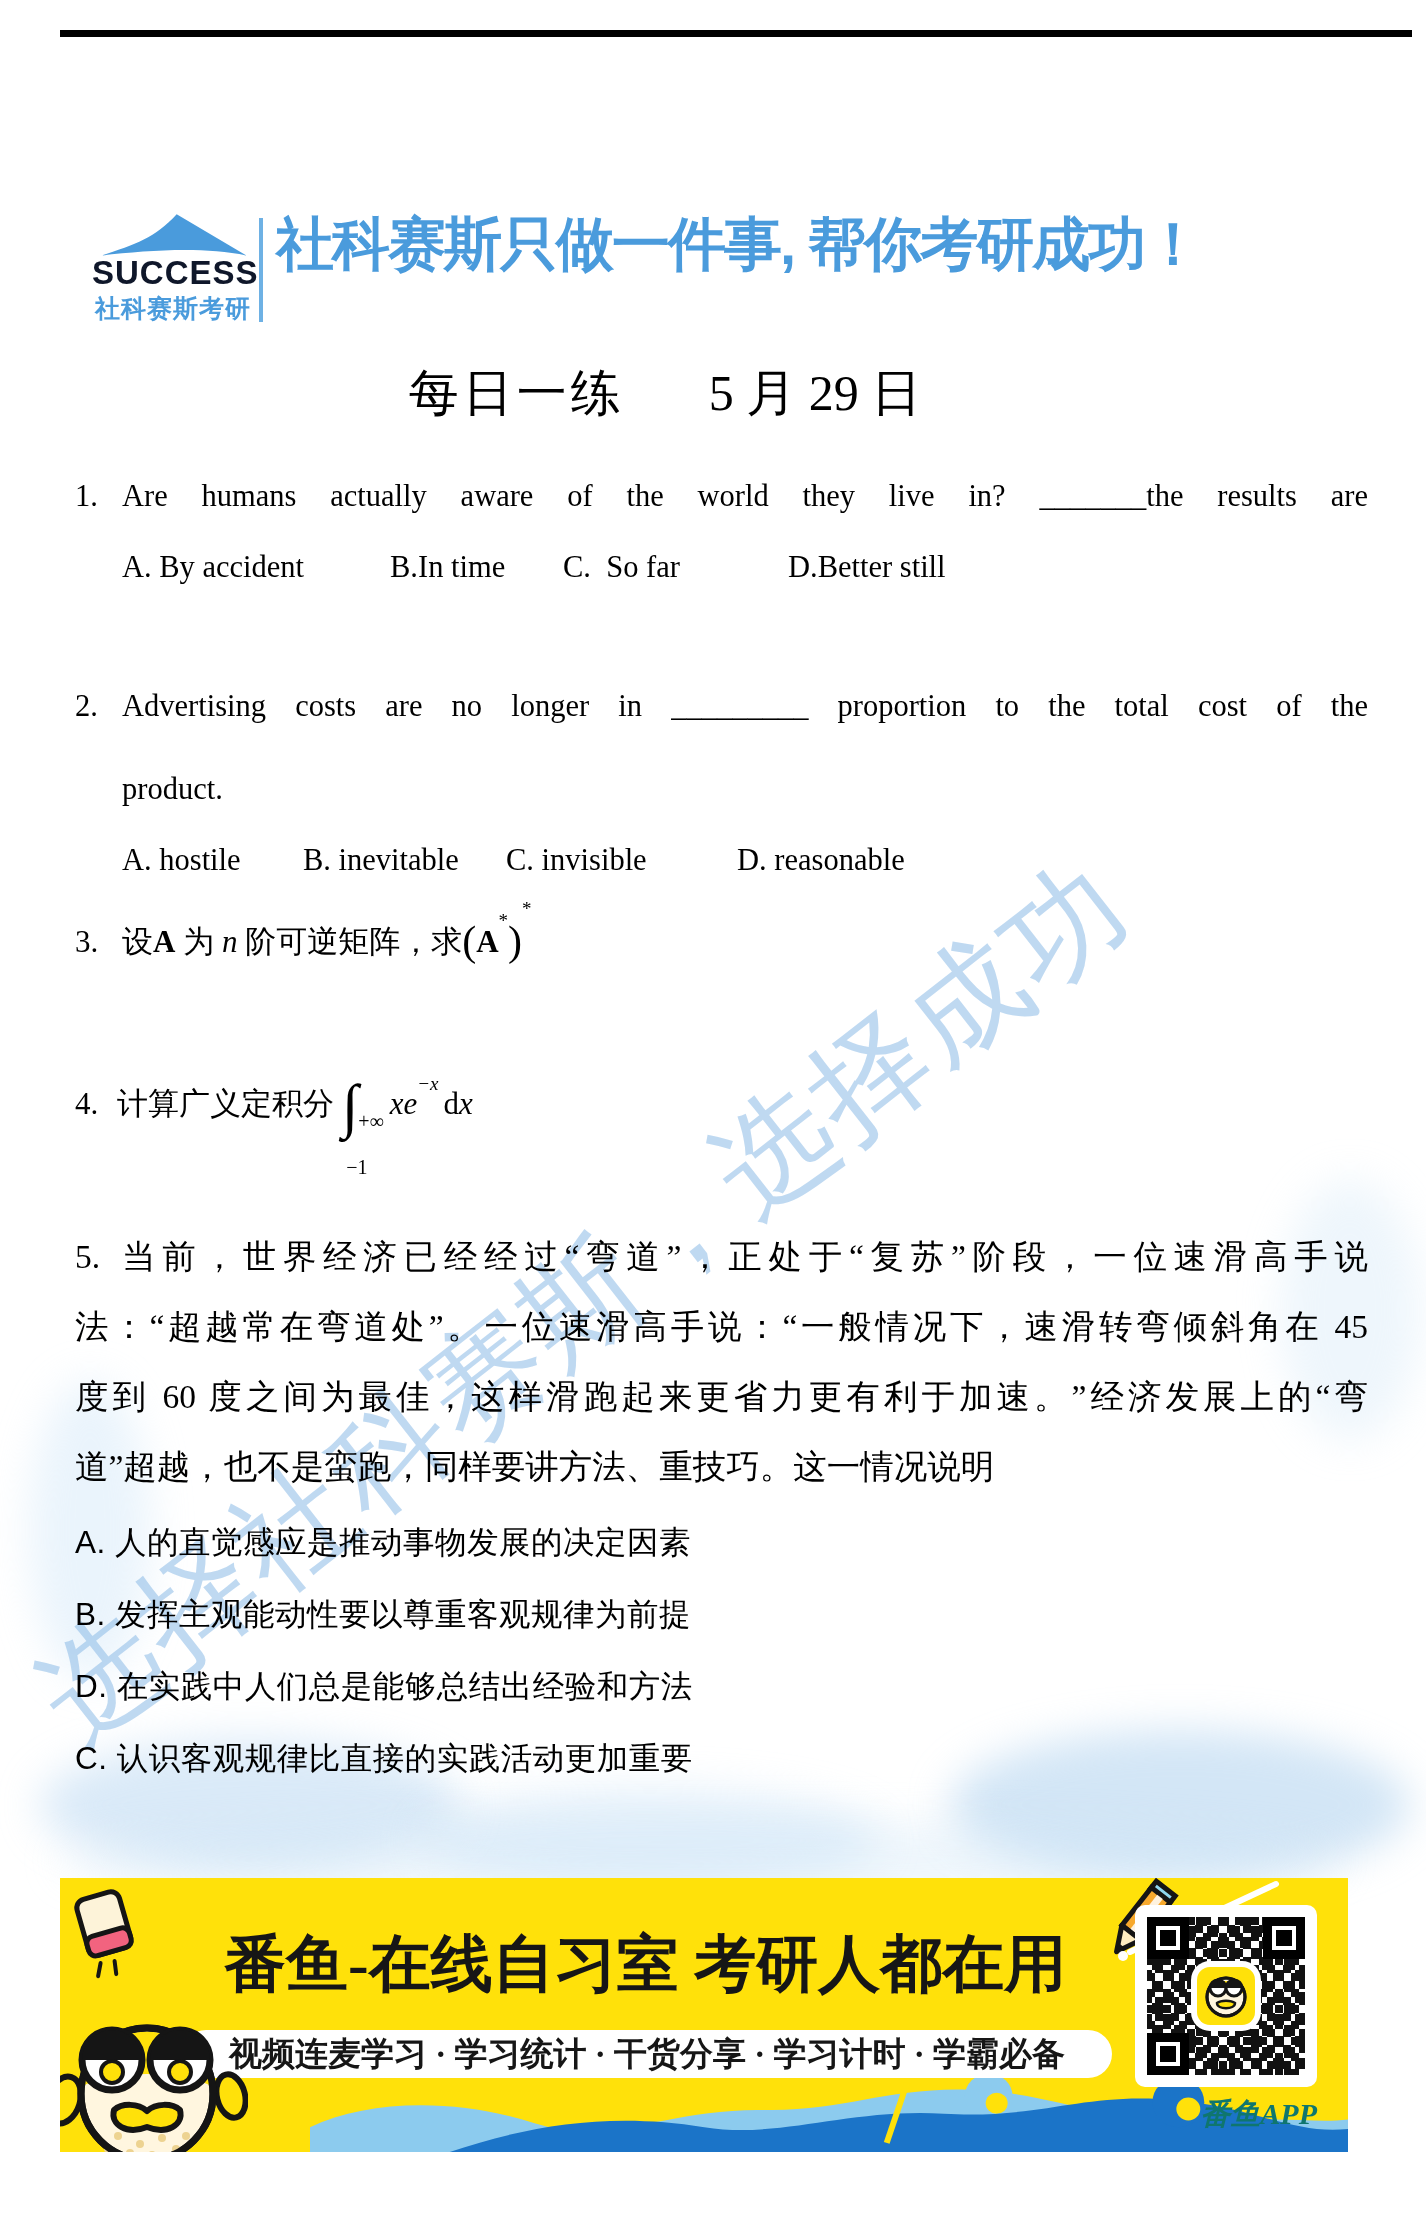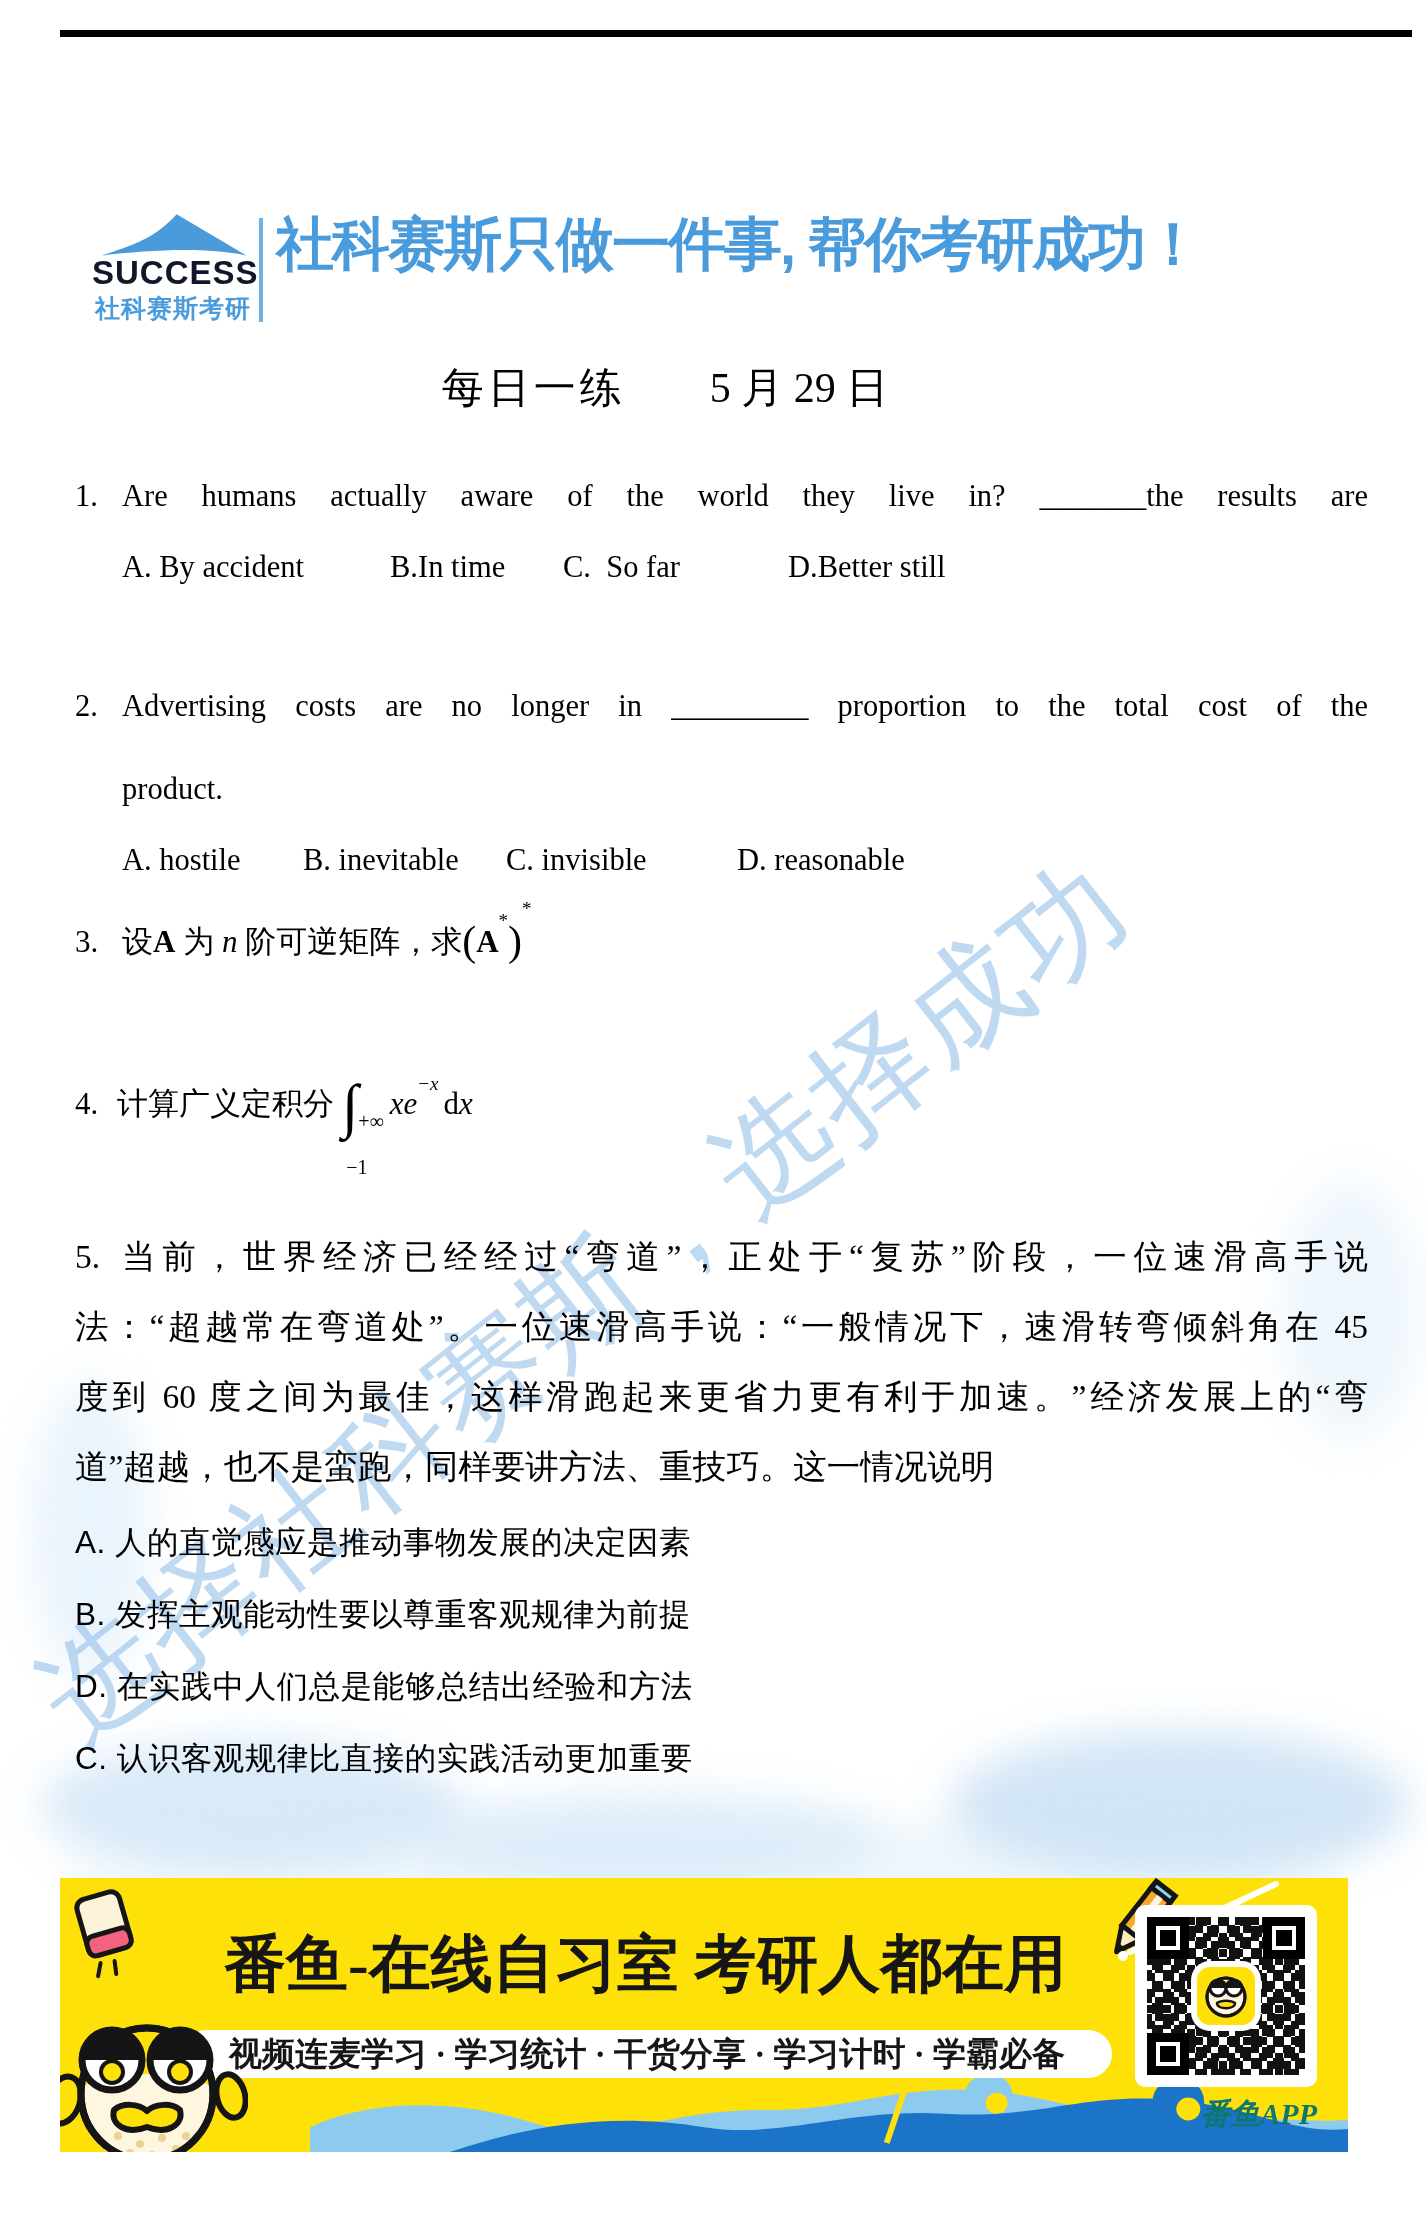--- a/index.html
+++ b/index.html
@@ -16,21 +16,21 @@
               font-family:"Liberation Sans","DejaVu Sans",sans-serif;font-weight:800;
               font-size:33px;letter-spacing:1px;color:#0f172a;}
   .logo-sub{position:absolute;left:88px;top:292px;width:170px;text-align:center;
             font-family:"Liberation Sans","DejaVu Sans",sans-serif;font-weight:700;
             font-size:25px;letter-spacing:1px;color:#4a9bdc;}
   .logo-divider{position:absolute;left:259px;top:218px;width:4px;height:104px;background:#6eb1e4;}
   .slogan{position:absolute;left:276px;top:206px;font-weight:800;font-size:58px;
           letter-spacing:-2px;color:#4a9bdc;white-space:pre;}
 
   
-  .page-title{position:absolute;left:0;top:360px;width:1426px;text-align:center;font-size:42px;}
+  .page-title{position:absolute;left:0;top:360px;width:1426px;text-align:center;font-size:50px;}
   .page-title .t1{letter-spacing:4px;}
   .page-title .t2{margin-left:84px;margin-right:96px;}
 
   
   .q{position:absolute;left:75px;width:1293px;font-size:30.5px;line-height:1.34;z-index:2;}
   .qline{display:flex;}
   .qnum{width:47px;flex:none;}
   .qtext{flex:1;}
   .jline{text-align:justify;text-align-last:justify;}
   .qcont{margin-left:47px;margin-top:42px;}

